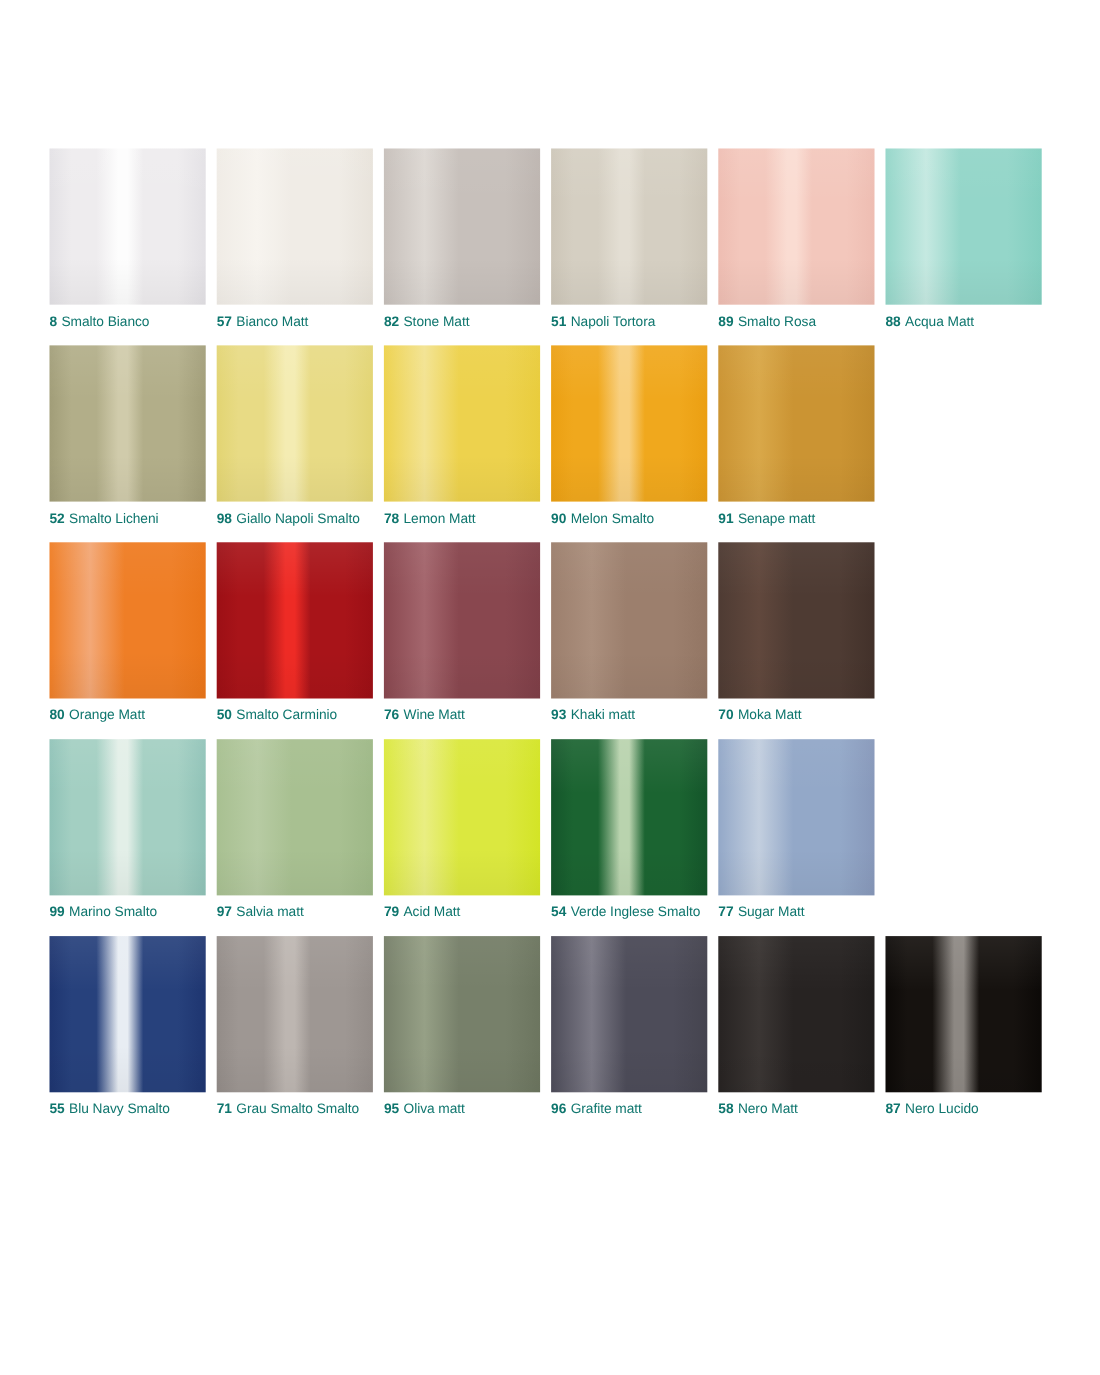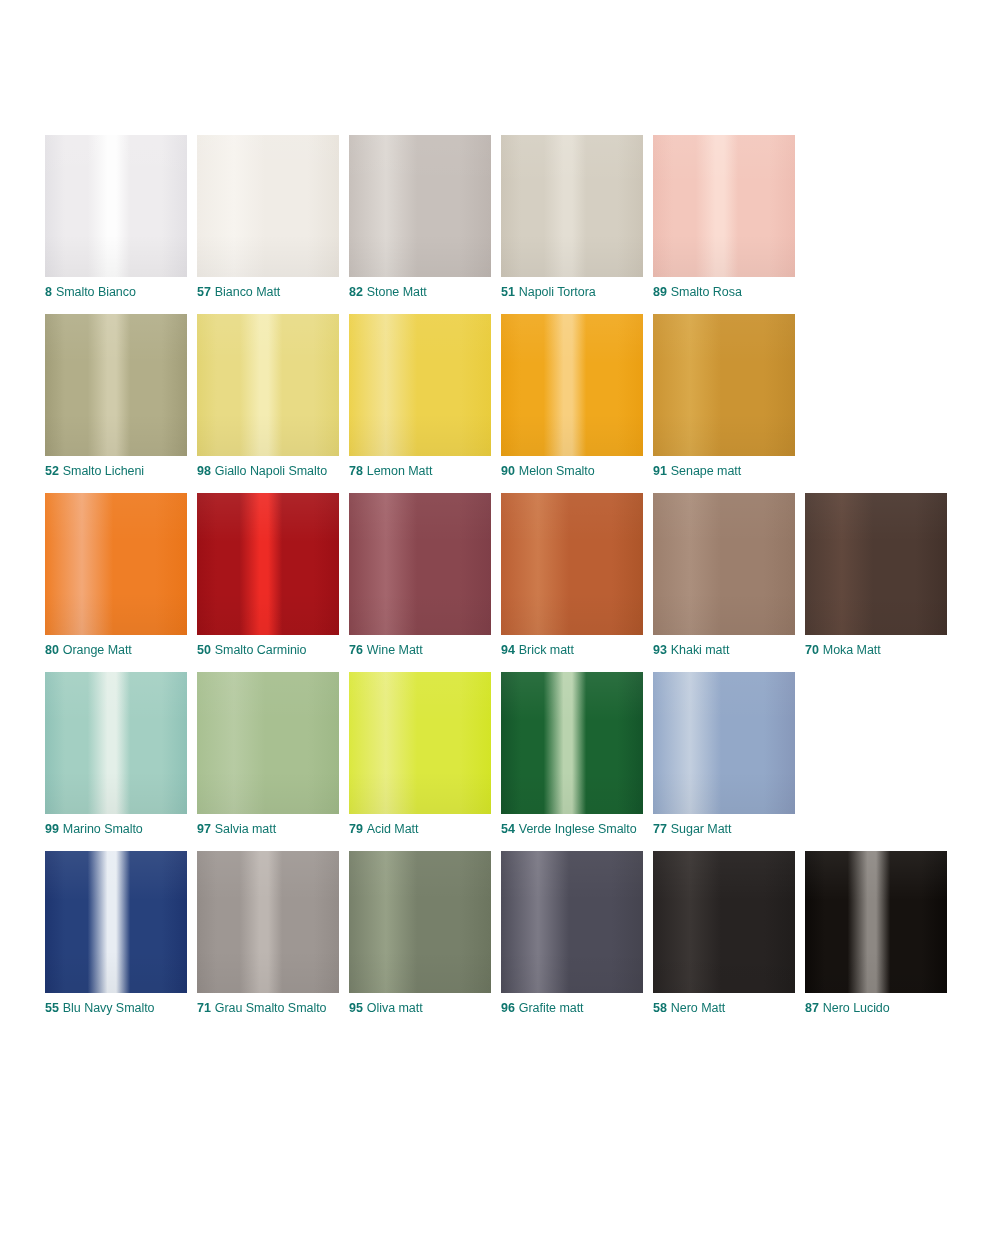--- a/index.html
+++ b/index.html
@@ -91,20 +91,26 @@
           <div class="sheen" style="background: linear-gradient(rgba(255, 255, 255, 0.07) 0%, rgba(255, 255, 255, 0) 35%, rgba(0, 0, 0, 0) 70%, rgba(0, 0, 0, 0.04) 100%);"></div>
         </div>
         <div class="swatch-label"><span class="code">51</span><span class="name">Napoli Tortora</span></div>
       </div>
       <div class="swatch-cell">
         <div class="swatch-chip" style="background: linear-gradient(to right, rgb(238, 189, 178) 0%, rgb(243, 199, 188) 14%, rgb(243, 199, 188) 30%, rgb(250, 220, 210) 44%, rgb(250, 220, 210) 50%, rgb(243, 199, 188) 60%, rgb(243, 199, 188) 82%, rgb(238, 189, 178) 100%);">
           <div class="sheen" style="background: linear-gradient(rgba(255, 255, 255, 0.07) 0%, rgba(255, 255, 255, 0) 35%, rgba(0, 0, 0, 0) 70%, rgba(0, 0, 0, 0.04) 100%);"></div>
         </div>
         <div class="swatch-label"><span class="code">89</span><span class="name">Smalto Rosa</span></div>
       </div>
+      <div class="swatch-cell">
+        <div class="swatch-chip" style="background: linear-gradient(to right, rgb(148, 214, 201) 0%, rgb(197, 233, 225) 26%, rgb(148, 214, 201) 48%, rgb(148, 214, 201) 78%, rgb(131, 207, 192) 100%);">
+          <div class="sheen" style="background: linear-gradient(rgba(255, 255, 255, 0.04) 0%, rgba(255, 255, 255, 0) 35%, rgba(0, 0, 0, 0) 70%, rgba(0, 0, 0, 0.04) 100%);"></div>
+        </div>
+        <div class="swatch-label"><span class="code">88</span><span class="name">Acqua Matt</span></div>
+      </div>
     </div>
     <div class="swatch-row">
       <div class="swatch-cell">
         <div class="swatch-chip" style="background: linear-gradient(to right, rgb(161, 157, 120) 0%, rgb(178, 174, 137) 14%, rgb(178, 174, 137) 30%, rgb(208, 203, 171) 44%, rgb(208, 203, 171) 50%, rgb(178, 174, 137) 60%, rgb(178, 174, 137) 82%, rgb(161, 157, 120) 100%);">
           <div class="sheen" style="background: linear-gradient(rgba(255, 255, 255, 0.07) 0%, rgba(255, 255, 255, 0) 35%, rgba(0, 0, 0, 0) 70%, rgba(0, 0, 0, 0.04) 100%);"></div>
         </div>
         <div class="swatch-label"><span class="code">52</span><span class="name">Smalto Licheni</span></div>
       </div>
       <div class="swatch-cell">
         <div class="swatch-chip" style="background: linear-gradient(to right, rgb(226, 212, 114) 0%, rgb(232, 219, 133) 14%, rgb(232, 219, 133) 30%, rgb(244, 236, 178) 44%, rgb(244, 236, 178) 50%, rgb(232, 219, 133) 60%, rgb(232, 219, 133) 82%, rgb(226, 212, 114) 100%);">
@@ -144,26 +150,20 @@
         </div>
         <div class="swatch-label"><span class="code">50</span><span class="name">Smalto Carminio</span></div>
       </div>
       <div class="swatch-cell">
         <div class="swatch-chip" style="background: linear-gradient(to right, rgb(137, 71, 79) 0%, rgb(164, 102, 109) 26%, rgb(137, 71, 79) 48%, rgb(137, 71, 79) 78%, rgb(127, 63, 72) 100%);">
           <div class="sheen" style="background: linear-gradient(rgba(255, 255, 255, 0.04) 0%, rgba(255, 255, 255, 0) 35%, rgba(0, 0, 0, 0) 70%, rgba(0, 0, 0, 0.04) 100%);"></div>
         </div>
         <div class="swatch-label"><span class="code">76</span><span class="name">Wine Matt</span></div>
       </div>
       <div class="swatch-cell">
-        <div class="swatch-chip" style="background: linear-gradient(to right, rgb(187, 95, 51) 0%, rgb(205, 122, 75) 26%, rgb(187, 95, 51) 48%, rgb(187, 95, 51) 78%, rgb(173, 85, 41) 100%);">
-          <div class="sheen" style="background: linear-gradient(rgba(255, 255, 255, 0.04) 0%, rgba(255, 255, 255, 0) 35%, rgba(0, 0, 0, 0) 70%, rgba(0, 0, 0, 0.04) 100%);"></div>
-        </div>
-        <div class="swatch-label"><span class="code">94</span><span class="name">Brick matt</span></div>
-      </div>
-      <div class="swatch-cell">
         <div class="swatch-chip" style="background: linear-gradient(to right, rgb(156, 127, 109) 0%, rgb(171, 143, 125) 26%, rgb(156, 127, 109) 48%, rgb(156, 127, 109) 78%, rgb(147, 118, 100) 100%);">
           <div class="sheen" style="background: linear-gradient(rgba(255, 255, 255, 0.04) 0%, rgba(255, 255, 255, 0) 35%, rgba(0, 0, 0, 0) 70%, rgba(0, 0, 0, 0.04) 100%);"></div>
         </div>
         <div class="swatch-label"><span class="code">93</span><span class="name">Khaki matt</span></div>
       </div>
       <div class="swatch-cell">
         <div class="swatch-chip" style="background: linear-gradient(to right, rgb(78, 59, 51) 0%, rgb(97, 72, 61) 26%, rgb(78, 59, 51) 48%, rgb(78, 59, 51) 78%, rgb(66, 49, 42) 100%);">
           <div class="sheen" style="background: linear-gradient(rgba(255, 255, 255, 0.04) 0%, rgba(255, 255, 255, 0) 35%, rgba(0, 0, 0, 0) 70%, rgba(0, 0, 0, 0.04) 100%);"></div>
         </div>
         <div class="swatch-label"><span class="code">70</span><span class="name">Moka Matt</span></div>

